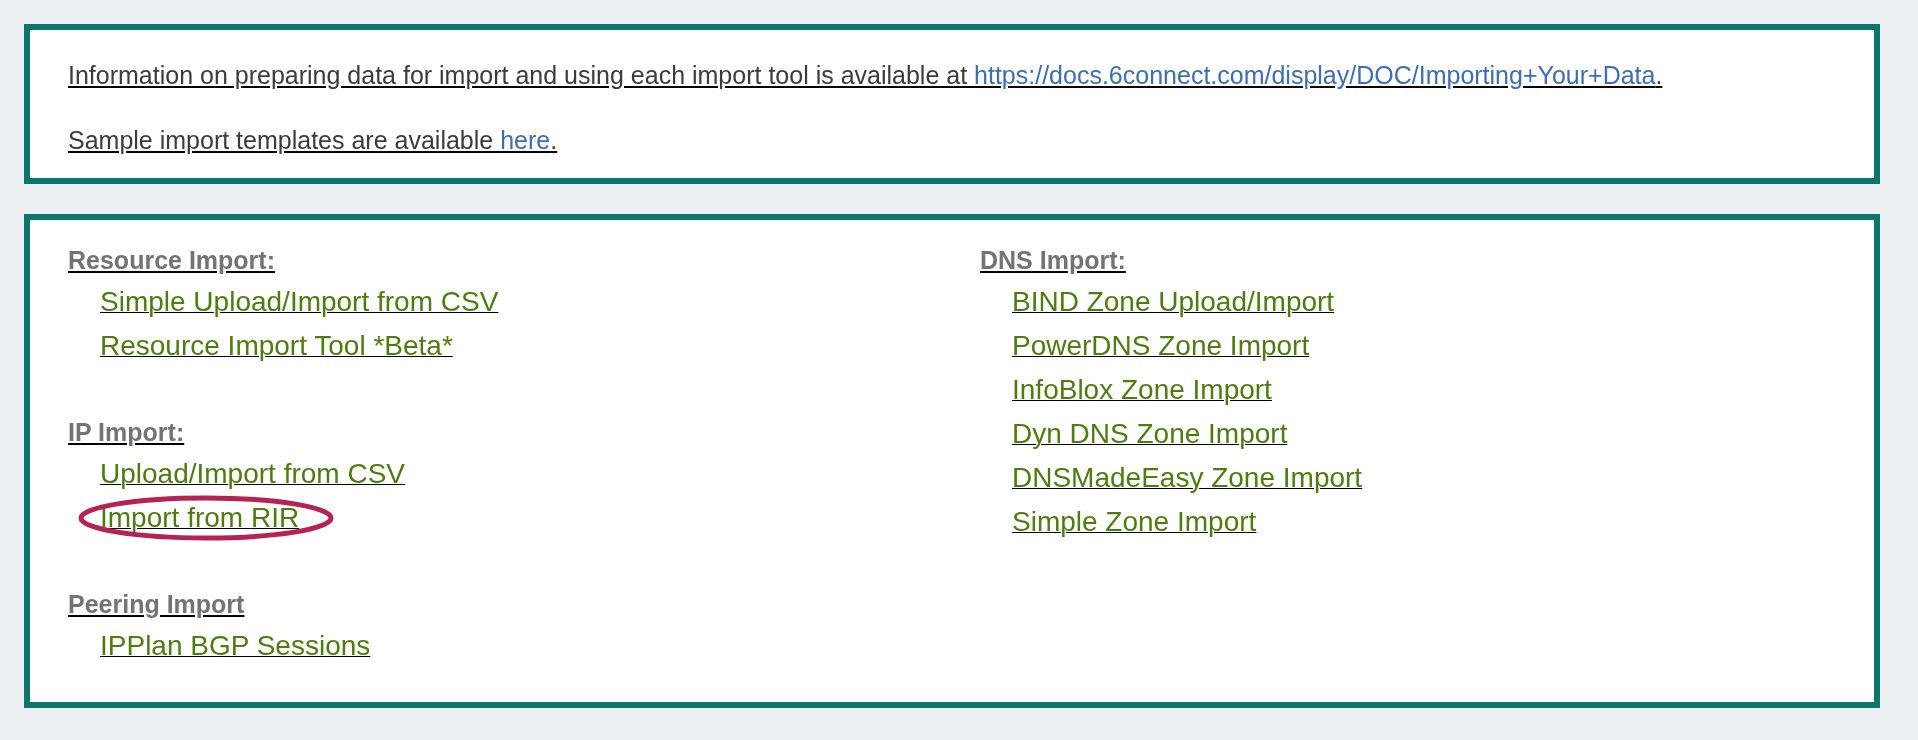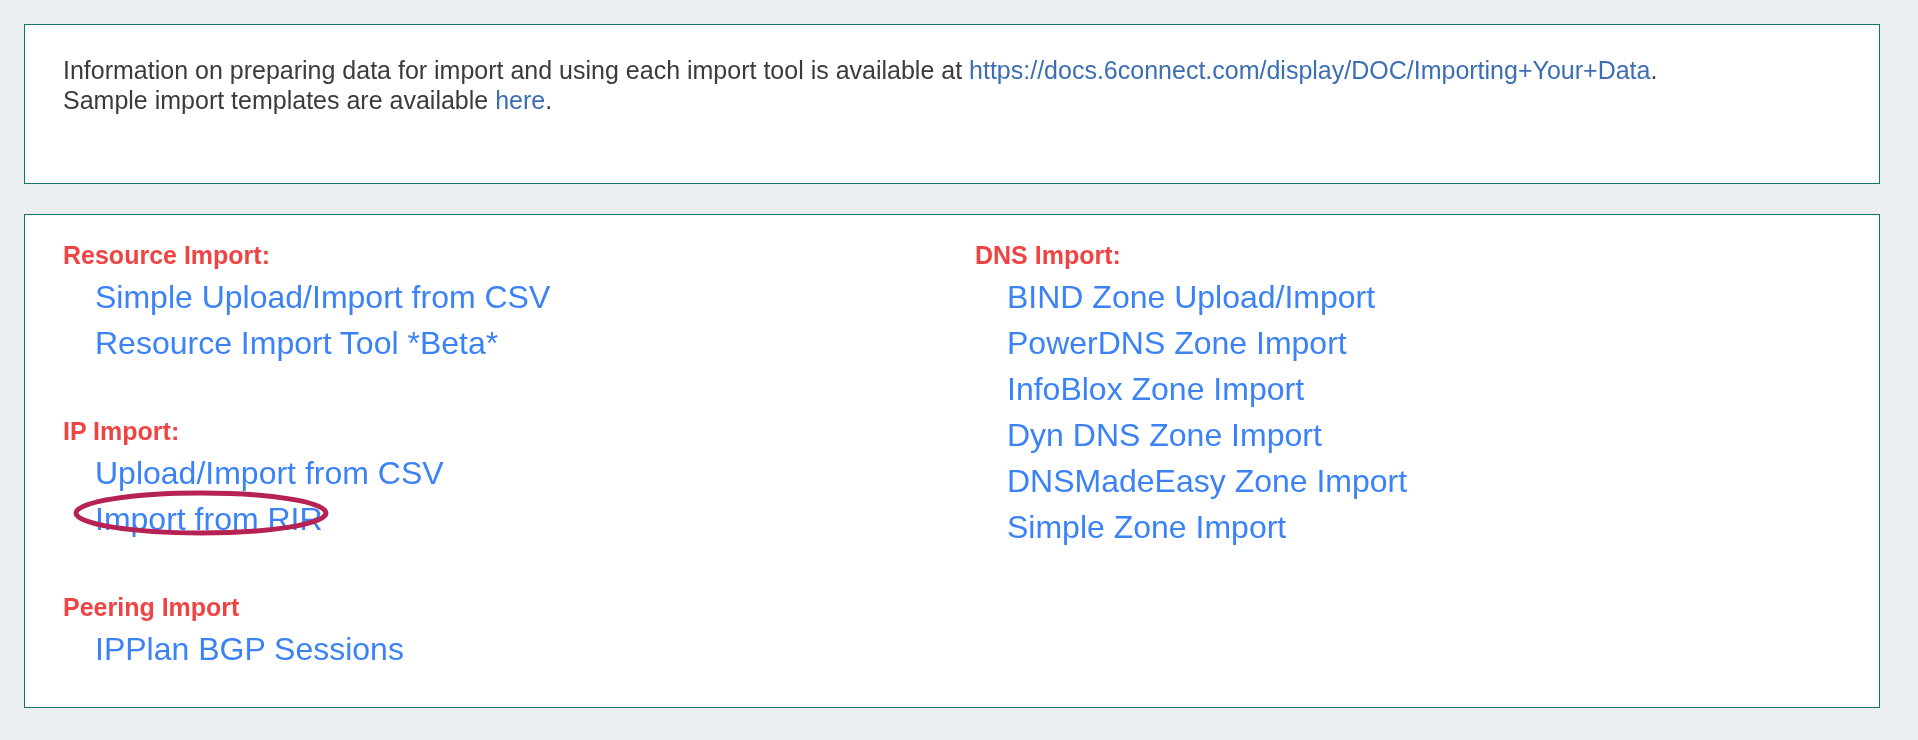--- a/index.html
+++ b/index.html
@@ -16,37 +16,39 @@
   }
   .page {
     position: relative;
     width: 1918px;
     height: 740px;
     box-sizing: border-box;
     padding: 24px 38px 0 24px;
   }
   .panel {
     background: #ffffff;
-    border: 1px solid #0f766e;
+    border: 6px solid #0f766e;
     box-sizing: border-box;
+    text-decoration: underline;
   }
   
   .info-panel {
     height: 160px;
     padding: 30px 30px 0 38px;
     box-sizing: border-box;
   }
   .info-line {
     font-size: 25px;
     line-height: 30px;
     color: #3b3b3b;
     margin: 0;
     white-space: nowrap;
   }
   .info-line.second {
+    margin-top: 35px;
   }
   a.link {
     color: #3c6eb4;
     text-decoration: none;
     cursor: pointer;
   }
 
   
   .import-panel {
     margin-top: 30px;
@@ -64,37 +66,37 @@
   }
   .col-left  { width: 920px; padding-left: 38px; }
   .col-right { width: 900px; padding-left: 30px; }
 
   .group { margin: 0 0 0 0; }
   .group + .group { margin-top: 46px; }
 
   .group-title {
     font-size: 25px;
     font-weight: bold;
-    color: #ef4444;
+    color: #737373;
     line-height: 32px;
     margin: 0 0 6px 0;
     white-space: nowrap;
   }
   .group-links {
     list-style: none;
     margin: 0;
     padding: 0 0 0 32px;
   }
   .group-links li {
     line-height: 40px;
     white-space: nowrap;
   }
   .group-links a {
-    font-size: 32px;
-    color: #3b82f6;
+    font-size: 28px;
+    color: #4d7c0f;
     text-decoration: none;
     cursor: pointer;
   }
 
   
   .annotation-ellipse {
     position: absolute;
     left: 47px;
     top: 274px;
     width: 258px;

